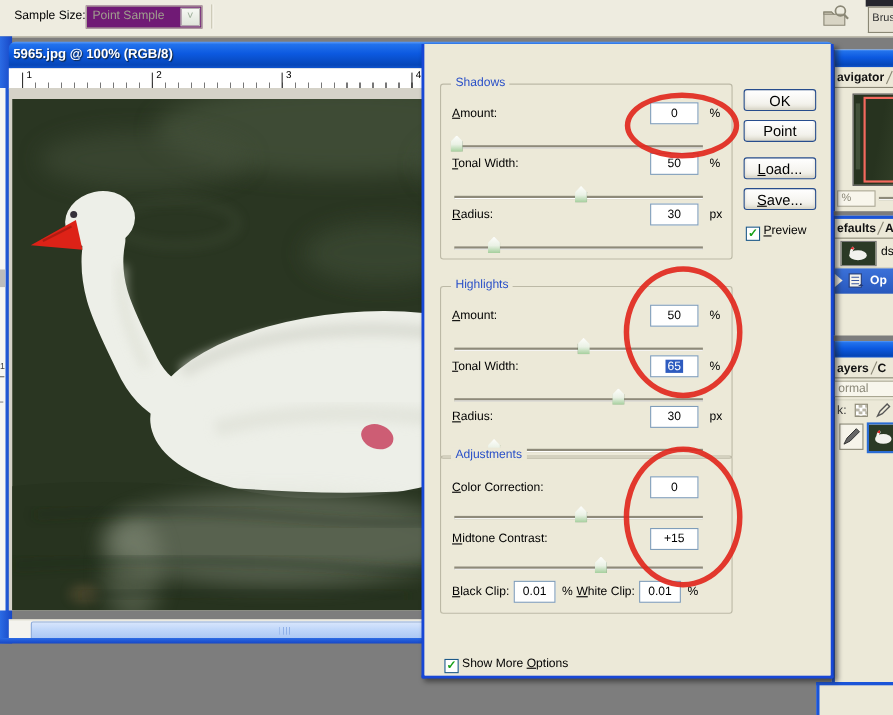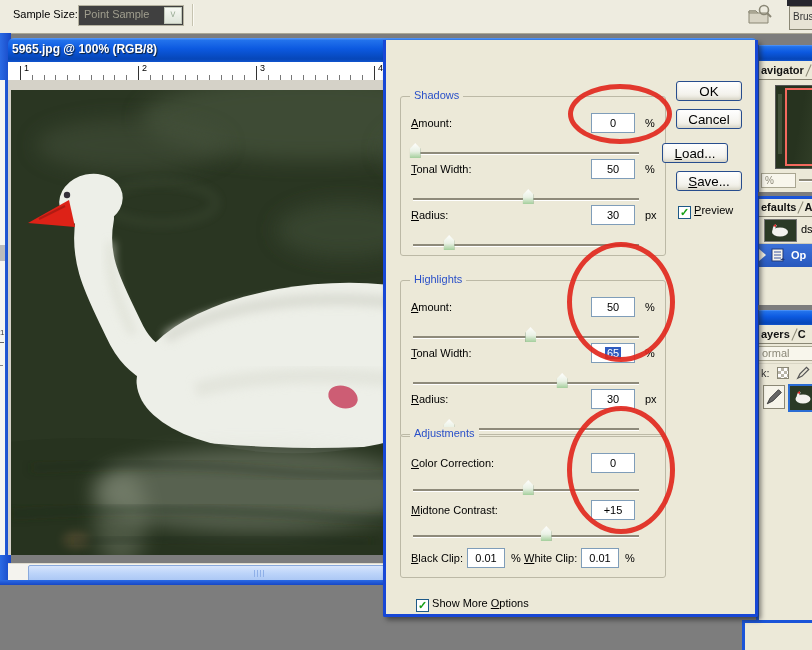--- a/index.html
+++ b/index.html
@@ -4,21 +4,21 @@
 <style>
   html,body{margin:0;padding:0;background:#555;}
   #screen{position:relative;width:812px;height:650px;overflow:hidden;background:#7d7d7d;
           font-family:"Liberation Sans",sans-serif;font-size:11px;color:#000;}
   .abs{position:absolute;}
   
   .titlebar{background:linear-gradient(180deg,#5a9af7 0%,#2272ec 10%,#0c59e0 45%,#0646b8 88%,#1155cf 100%);
             color:#fff;font-weight:bold;font-size:12px;text-shadow:1px 1px 1px #123;}
   .winborder{background:linear-gradient(90deg,#2b6be4,#1747c6);}
   
-  .group{position:absolute;left:14px;width:264px;border:1px solid #bcb9a6;border-radius:3px;margin-top:20px;}
+  .group{position:absolute;left:14px;width:264px;border:1px solid #bcb9a6;border-radius:3px;}
   .legend{position:absolute;top:-8px;left:9px;background:#ece9d8;padding:0 4px;color:#2a50c8;}
   .row-label{position:absolute;left:10px;}
   .vbox{position:absolute;left:190px;width:42px;height:18px;background:#fff;border:1px solid #7f9db9;
         text-align:center;line-height:18px;}
   .vbox.sel span{background:#2e5bbf;color:#fff;padding:0 2px;}
   .unit{position:absolute;left:244px;}
   .track{position:absolute;left:12px;width:226px;height:2px;background:#8e8a7a;border-bottom:1px solid #fff;}
   .thumb{position:absolute;top:-9px;width:11px;height:15px;transform:translateX(-50%);
          background:linear-gradient(180deg,#fefefc 0%,#eaf1e5 55%,#a4cf9c 100%);
          clip-path:polygon(50% 0,100% 38%,100% 100%,0 100%,0 38%);
@@ -39,21 +39,21 @@
            background:repeating-conic-gradient(#b9b6a8 0 25%,#fff 0 50%);background-size:6px 6px;}
   u{text-decoration:underline;}
 </style>
 </head>
 <body>
 
 <div id="screen">
 
   <div class="abs" style="left:0;top:0;width:812px;height:33px;background:#eeece0;border-bottom:1px solid #aaa796;">
     <span class="abs" style="left:13px;top:8px;">Sample Size:</span>
-    <div class="abs" style="left:78px;top:5px;width:104px;height:19px;background:#404040;border:1px solid #b5b2a0;">
+    <div class="abs" style="left:78px;top:5px;width:104px;height:19px;background:#701a75;border:1px solid #b5b2a0;">
       <span style="position:absolute;left:5px;top:2px;color:#a09e8e;">Point Sample</span>
       <span class="abs" style="right:1px;top:1px;width:16px;height:15px;background:linear-gradient(180deg,#f6f8f3,#dfe5da);
                    border:1px solid #c2c8ba;text-align:center;line-height:14px;color:#9aac96;font-size:10px;">˅</span>
     </div>
     <div class="abs" style="left:192px;top:4px;width:1px;height:22px;background:#c6c3b0;box-shadow:1px 0 0 #fbfaf3;"></div>
     <div class="abs" style="left:746px;top:3px;width:28px;height:25px;">
       <svg width="28" height="25" viewBox="0 0 28 25">
         <path d="M3 8 L3 20 L22 20 L22 10 L12 10 L10 8 Z" fill="#d8d4c4" stroke="#8a8775"></path>
         <path d="M3 8 L10 8 L12 10 L3 10 Z" fill="#c9c5b2" stroke="#8a8775"></path>
         <circle cx="18" cy="7" r="4.5" fill="none" stroke="#8a8775" stroke-width="1.6"></circle>
@@ -287,29 +287,29 @@
         <span style="position:absolute;left:0;top:4px;"><u>B</u>lack Clip:</span>
         <span style="position:absolute;left:56px;top:0;width:36px;height:18px;background:#fff;border:1px solid #7f9db9;text-align:center;line-height:18px;"><span>0.01</span></span>
         <span style="position:absolute;left:100px;top:4px;">%</span>
         <span style="position:absolute;left:113px;top:4px;"><u>W</u>hite Clip:</span>
         <span style="position:absolute;left:170px;top:0;width:36px;height:18px;background:#fff;border:1px solid #7f9db9;text-align:center;line-height:18px;"><span>0.01</span></span>
         <span style="position:absolute;left:214px;top:4px;">%</span>
       </div>
     </div>
 
     <button class="xp-btn" style="left:290px;top:41px;">OK</button>
-    <button class="xp-btn" style="left:290px;top:69px;">Cancel</button>
-    <button class="xp-btn" style="left:276px;top:103px;"><u>L</u>oad...</button>
+    <button class="xp-btn" style="left:290px;top:69px;">Point</button>
+    <button class="xp-btn" style="left:290px;top:103px;"><u>L</u>oad...</button>
     <button class="xp-btn" style="left:290px;top:131px;"><u>S</u>ave...</button>
     <div class="abs" style="left:292px;top:164px;">
       <span class="cb"><span>✓</span></span>
       <span><u>P</u>review</span>
     </div>
 
-    <div class="abs" style="left:30px;top:557px;">
+    <div class="abs" style="left:18px;top:557px;">
       <span class="cb"><span>✓</span></span>
       <span>Show More <u>O</u>ptions</span>
     </div>
 
     <div class="circle" style="left:182px;top:44px;width:94px;height:50px;"></div>
     <div class="circle" style="left:181px;top:202px;width:98px;height:110px;"></div>
     <div class="circle" style="left:181px;top:366px;width:98px;height:118px;"></div>
   </div>
 
 </div>

